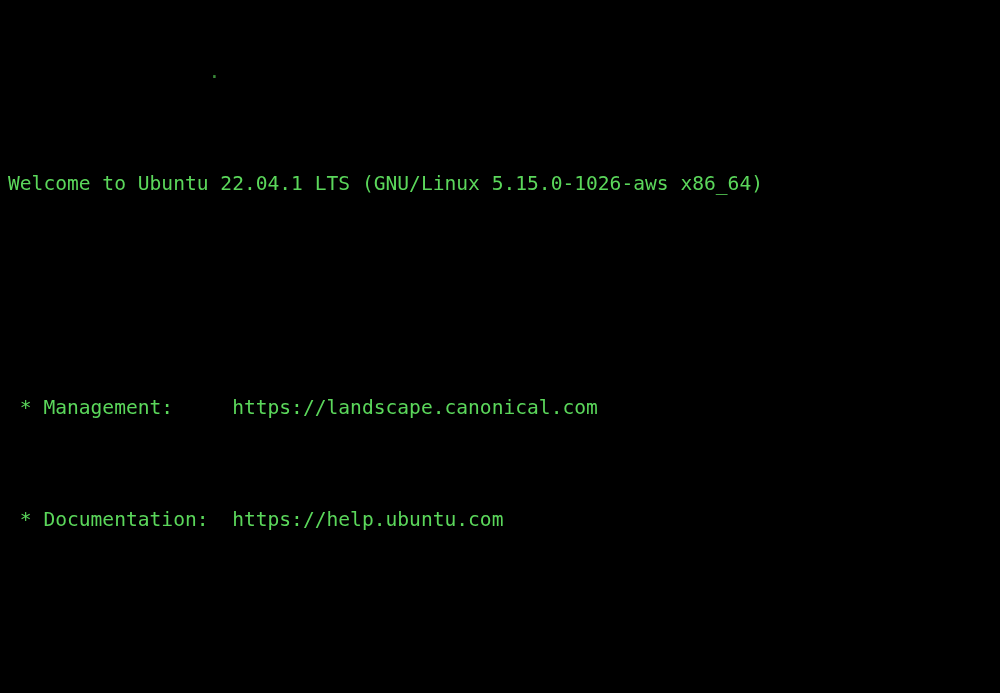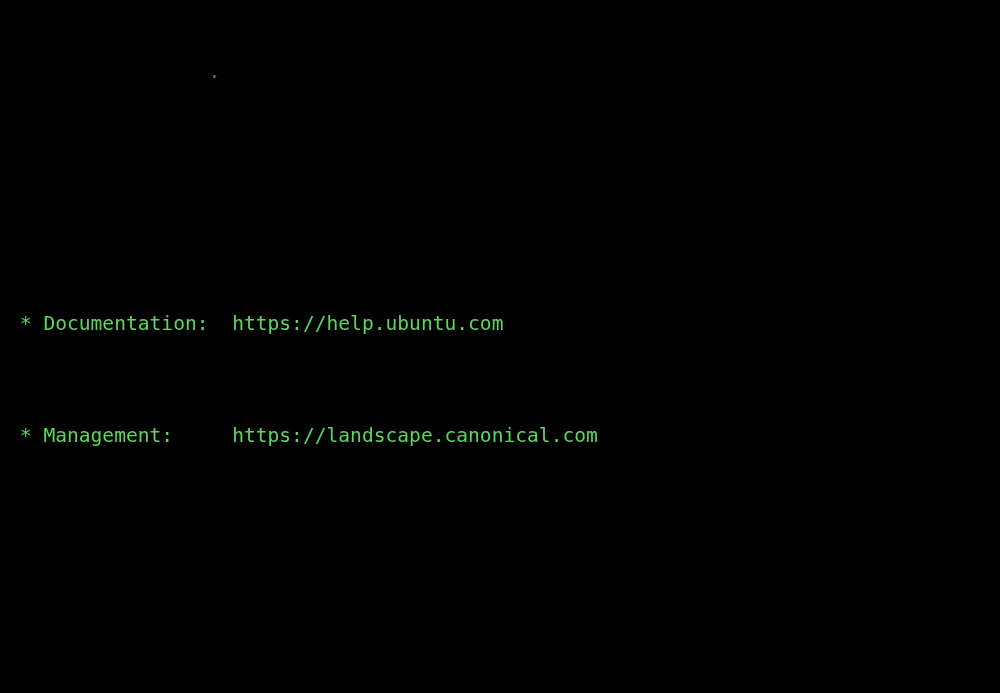--- a/index.html
+++ b/index.html
@@ -48,26 +48,27 @@
   }
 </style>
 </head>
 <body>
 
 <div id="terminal">
   <div id="screen">
 
     <div class="row row-clipped">                 .</div>
 
+    <div class="row">Welcome to Ubuntu 22.04.1 LTS (GNU/Linux 5.15.0-1026-aws x86_64)</div>
 
     <div class="row"> </div>
 
+    <div class="row"><span> * </span><span>Management:</span><span>     </span><span>https://landscape.canonical.com</span></div>
+
     <div class="row"><span> * </span><span>Documentation:</span><span>  </span><span>https://help.ubuntu.com</span></div>
-
-    <div class="row"><span> * </span><span>Management:</span><span>     </span><span>https://landscape.canonical.com</span></div>
 
 
     
 
     
 
     
 
     
 

